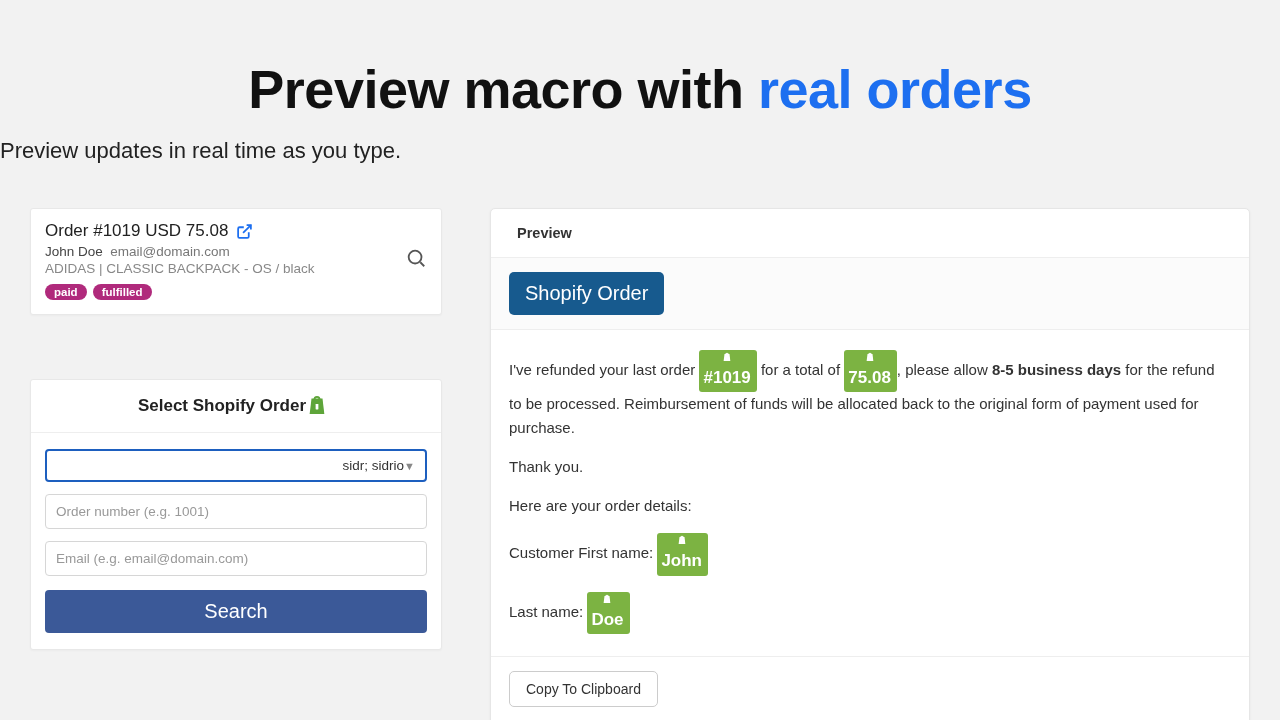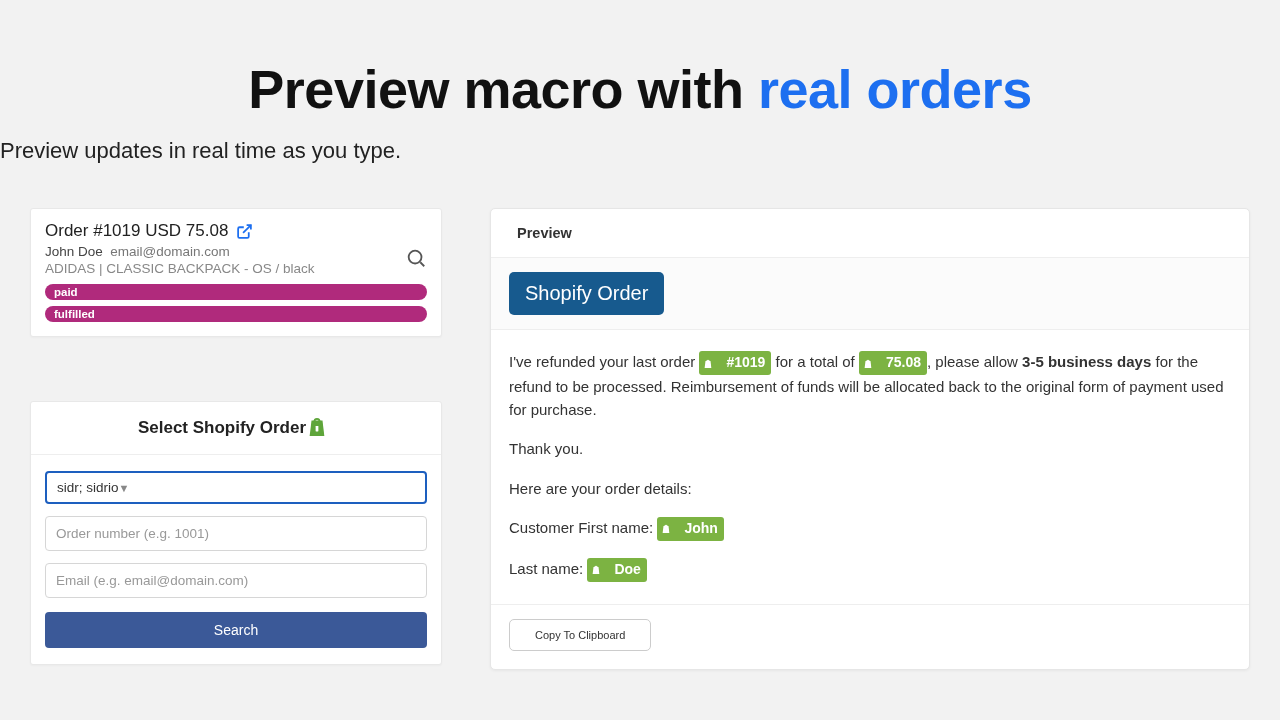--- a/index.html
+++ b/index.html
@@ -43,21 +43,21 @@
     padding: 12px 14px 14px 14px;
     position: relative;
     box-shadow: 0 1px 2px rgba(0,0,0,0.03);
   }
   .order-title-row { display: flex; align-items: center; gap: 8px; }
   .order-title { font-size: 17px; color: #222; }
   .ext-link-icon { color: #1d6ff0; display: inline-flex; }
   .order-sub { font-size: 13.5px; color: #777; margin-top: 3px; }
   .order-sub .name { color: #444; }
   .order-product { font-size: 13.5px; color: #888; margin-top: 2px; }
-  .tags-row { margin-top: 8px; display: flex; gap: 6px; flex-direction: column; }
+  .tags-row { margin-top: 8px; display: flex; gap: 6px; }
   .pill {
     display: inline-block;
     background: #b02a7c;
     color: #fff;
     font-size: 11.5px;
     font-weight: 600;
     padding: 2px 9px;
     border-radius: 10px;
   }
   .search-mag {
@@ -86,21 +86,21 @@
   .shopify-bag { color: #5ea53a; }
   .select-body { padding: 16px 14px 16px 14px; }
   .dropdown-field {
     width: 100%;
     border: 2px solid #1d5fbf;
     border-radius: 4px;
     padding: 7px 10px;
     font-size: 13.5px;
     color: #333;
     display: flex;
-    justify-content: flex-start;
+    justify-content: flex-end;
     align-items: center;
     background: #fff;
   }
   .dropdown-caret { color: #888; font-size: 11px; }
   .text-input {
     width: 100%;
     border: 1px solid #d6d6d6;
     border-radius: 4px;
     padding: 9px 10px;
     font-size: 13.5px;
@@ -108,21 +108,21 @@
     color: #333;
   }
   .text-input::placeholder { color: #999; }
   .search-btn {
     width: 100%;
     background: #3b5998;
     color: #fff;
     border: none;
     border-radius: 4px;
     padding: 10px 0;
-    font-size: 14px;
+    font-size: 20px;
     margin-top: 14px;
     cursor: pointer;
   }
 
   
   .preview-panel {
     background: #fff;
     border: 1px solid #e6e6e6;
     border-radius: 5px;
     box-shadow: 0 1px 3px rgba(0,0,0,0.05);
@@ -154,39 +154,40 @@
     color: #333;
     line-height: 1.55;
   }
   .preview-body p { margin-bottom: 16px; }
   .preview-body p:last-child { margin-bottom: 0; }
   .token {
     display: inline-flex;
     align-items: center;
     background: #7cb342;
     color: #fff;
-    font-size: 14px;
+    font-size: 17px;
     font-weight: 600;
     padding: 1px 6px 1px 4px;
     border-radius: 3px;
     vertical-align: middle;
-    gap: 13px;
+    gap: 3px;
+    flex-direction: column;
   }
   .token .bag-mini { display: inline-flex; }
   .preview-body strong { font-weight: 700; }
   .preview-footer {
     padding: 14px 18px 18px 18px;
     border-top: 1px solid #eee;
   }
   .copy-btn {
     background: #fff;
     border: 1px solid #ccc;
     border-radius: 5px;
-    padding: 9px 25px;
-    font-size: 11px;
+    padding: 9px 16px;
+    font-size: 14px;
     color: #333;
     cursor: pointer;
   }
 </style>
 </head>
 <body>
 
 <h1 class="page-title">
   <span>Preview macro with </span><span class="accent">real orders</span>
 </h1>
@@ -263,21 +264,21 @@
               </span>
               <span>#1019</span>
             </span><span> for a total of </span><span class="token">
               <span class="bag-mini">
                 <svg width="10" height="11" viewBox="0 0 24 26" fill="#fff">
                   <path d="M6 7 L18 7 L20 24 L4 24 Z"></path>
                   <path d="M9 9 C9 4 15 4 15 9" stroke="#fff" stroke-width="2.5" fill="none"></path>
                 </svg>
               </span>
               <span>75.08</span>
-            </span><span>, please allow </span><strong>3-5 business days</strong><span> for the refund to be processed. Reimbursement of funds will be allocated back to the original form of payment used for purchase.</span>
+            </span><span>, please allow </span><strong>8-5 business days</strong><span> for the refund to be processed. Reimbursement of funds will be allocated back to the original form of payment used for purchase.</span>
         </p>
         <p>Thank you.</p>
         <p>Here are your order details:</p>
         <p>
           <span>Customer First name: </span><span class="token">
               <span class="bag-mini">
                 <svg width="10" height="11" viewBox="0 0 24 26" fill="#fff">
                   <path d="M6 7 L18 7 L20 24 L4 24 Z"></path>
                   <path d="M9 9 C9 4 15 4 15 9" stroke="#fff" stroke-width="2.5" fill="none"></path>
                 </svg>

